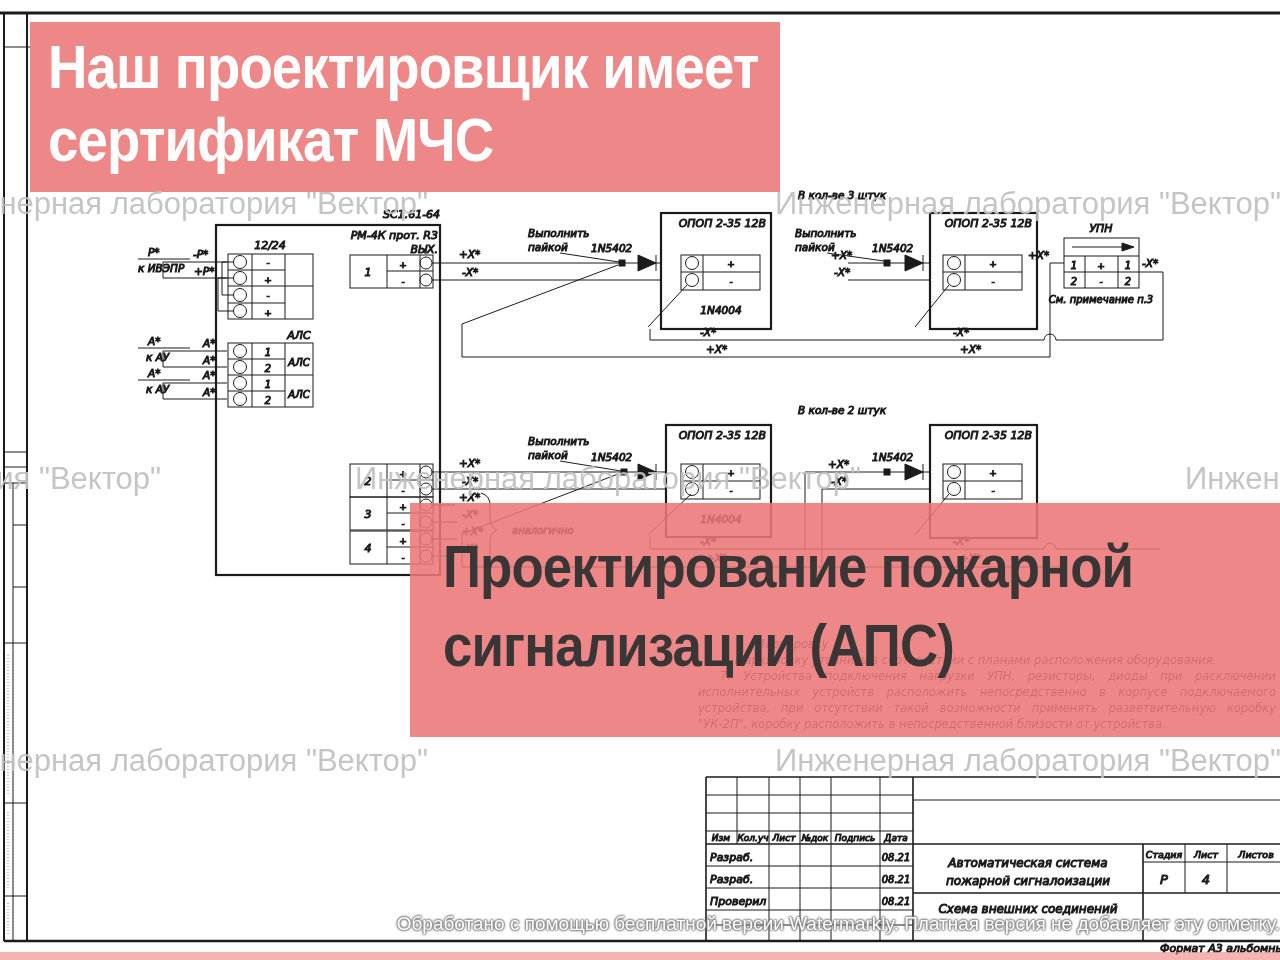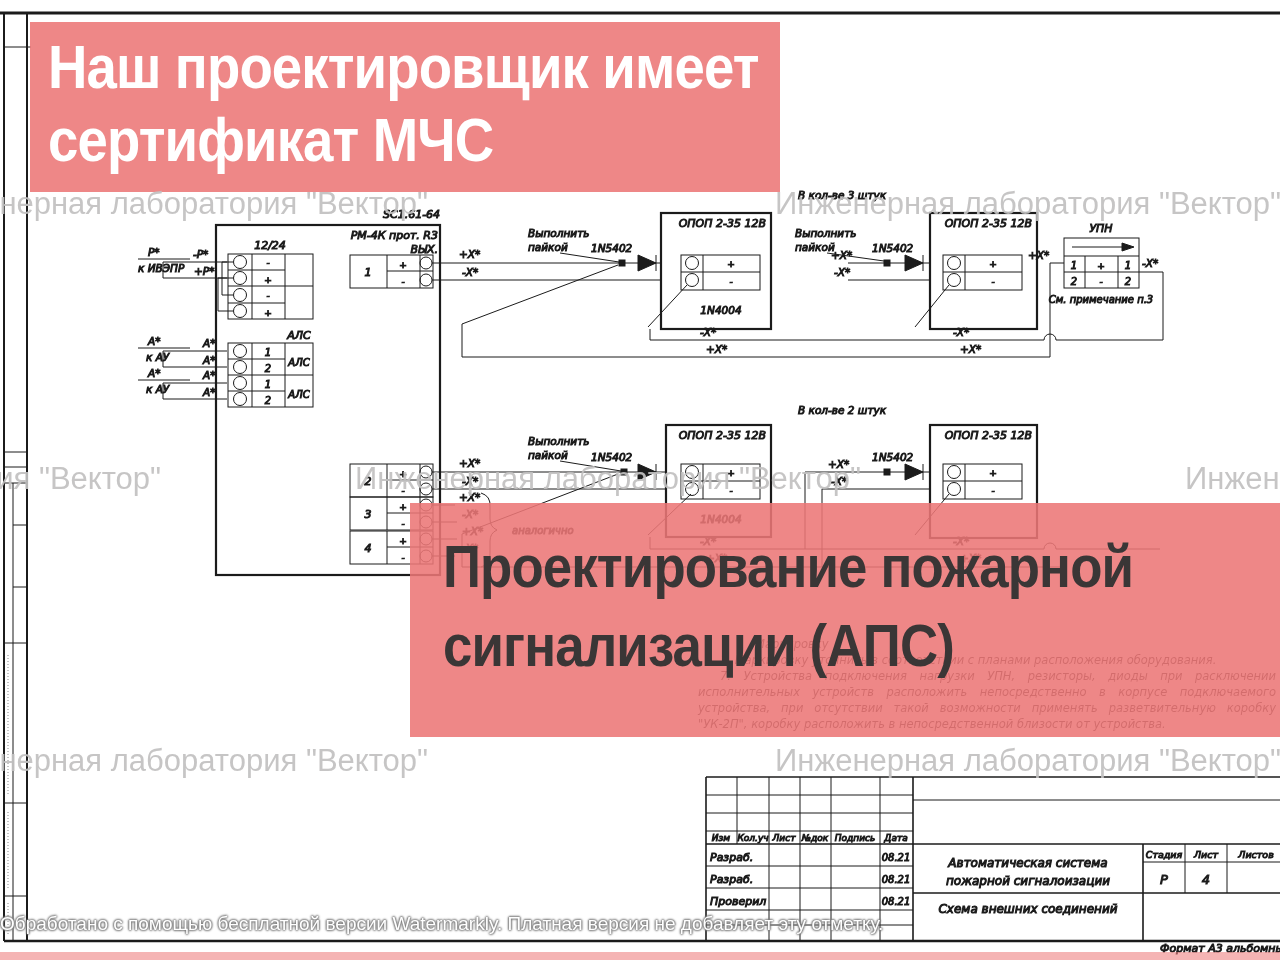--- a/index.html
+++ b/index.html
@@ -15,21 +15,21 @@
   #banner-top{left:30px;top:22px;width:750px;height:170px;}
   #banner-mid{left:410px;top:503px;width:870px;height:234px;}
   .banner-text{position:absolute;white-space:nowrap;font-family:"Liberation Sans",sans-serif;
                font-weight:700;transform-origin:left top;z-index:4;}
   #banner-top-text{left:48px;top:30px;font-size:62px;line-height:73px;color:#ffffff;
                    transform:scaleX(0.88);letter-spacing:-1px;}
   #banner-mid-text{left:443px;top:527px;font-size:60px;line-height:79px;color:#3a3636;
                    transform:scaleX(0.88);letter-spacing:-1px;}
   .wm-tile{position:absolute;white-space:nowrap;z-index:5;color:#c2c1c1;opacity:.92;
            font:400 31px "Liberation Sans",sans-serif;}
-  #wm-bottom{position:absolute;left:0;top:913px;width:1280px;text-align:left;z-index:6;
+  #wm-bottom{position:absolute;left:0;top:913px;width:1280px;text-align:right;z-index:6;
              font:400 19px "Liberation Sans",sans-serif;color:#ffffff;white-space:nowrap;
              text-shadow:0 1px 2px rgba(125,125,125,.95),0 -1px 2px rgba(125,125,125,.95),
                          1px 0 2px rgba(125,125,125,.95),-1px 0 2px rgba(125,125,125,.95);}
   #pink-strip{position:absolute;left:0;top:952px;width:1280px;height:8px;
               background:rgba(238,130,130,0.6);z-index:3;}
 </style>
 </head>
 <body>
 
 <div id="page">

